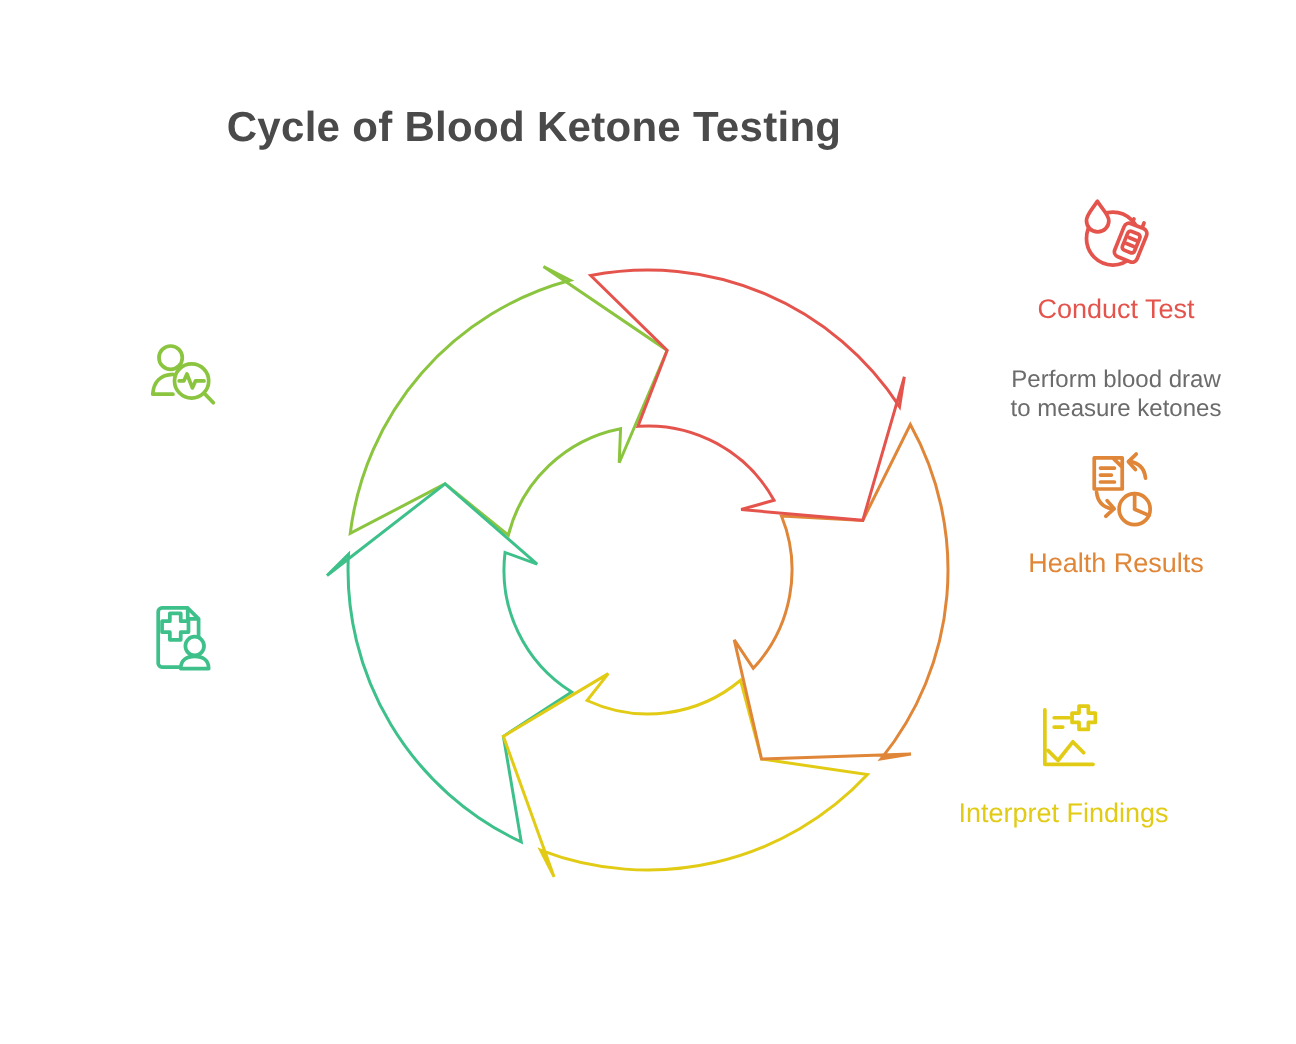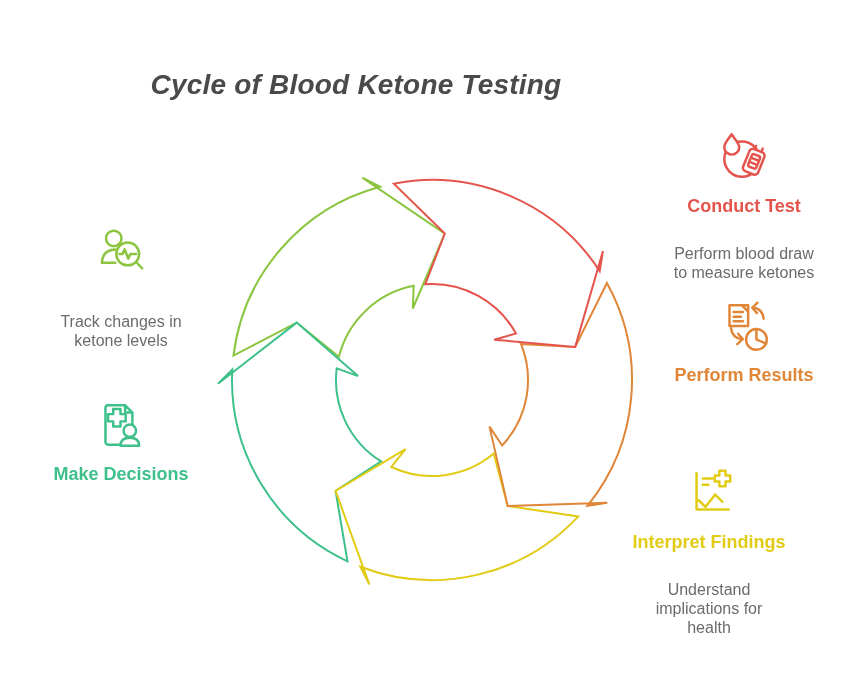--- a/index.html
+++ b/index.html
@@ -3,30 +3,30 @@
 <meta charset="utf-8">
 <style>
   html,body{margin:0;padding:0;}
   body{
     width:864px;height:696px;background:#ffffff;position:relative;overflow:hidden;
     font-family:"Liberation Sans", sans-serif;
     -webkit-font-smoothing:antialiased;
   }
   .title{
     position:absolute;left:0;top:50px;width:712px;text-align:center;
-    font-size:28px;font-weight:bold;letter-spacing:.2px;font-style:italic;
+    font-size:28px;font-weight:bold;letter-spacing:.2px;
   }
   #cycle-svg{position:absolute;left:0;top:0;pointer-events:none;}
   .step{
     position:absolute;width:194px;text-align:center;
   }
   .step .icon-wrap{height:60px;display:flex;align-items:center;justify-content:center;}
   .step .icon-wrap svg{width:58px;height:58px;}
   .step .label{
-    margin-top:8px;font-size:18px;line-height:22px;font-weight:700;
+    margin-top:8px;font-size:18px;line-height:22px;font-weight:400;
   }
   .step .desc{
     margin-top:27px;font-size:16px;line-height:19px;color:#6b6b6b;
     white-space:pre-line;
   }
   
   #step-conduct   {left:647px; top:127px;}
   #step-analyze   {left:647px; top:296px;}
   #step-interpret {left:612px; top:463px;}
   #step-monitor   {left:24px;  top:225px;}
@@ -71,55 +71,49 @@
       <path class="stroke" d="M32 14 V8 H14 V28 H32 V14 L26 8"></path>
       <path class="stroke" d="M18 14.5 H27 M18 19 H25 M18 23.5 H27"></path>
       <path class="stroke" d="M47 21 Q46 11.5 36.5 10.2"></path>
       <path class="stroke" d="M41 5.5 L36 10.4 L40.5 15.5"></path>
       <path class="stroke" d="M15.5 30 Q16.5 39.5 26 40.8"></path>
       <path class="stroke" d="M21.5 45.5 L26.8 40.7 L22.3 35.5"></path>
       <circle class="fillw" cx="40" cy="41" r="10"></circle>
       <path class="stroke" d="M40 41 V31 M40 41 L49.2 45"></path>
     </svg>
   </div>
-  <div class="label">Perform Results</div>
+  <div class="label">Health Results</div>
 </div>
 
 <div class="step" id="step-interpret" style="color: rgb(226, 203, 21);">
   <div class="icon-wrap">
     <svg viewBox="0 0 56 56">
       <path class="stroke" d="M16 9 V44 H47"></path>
       <path class="stroke" d="M22 14 H31.5 M22 20 H27.5"></path>
       <path class="stroke" d="M18 35 L24.5 41.5 L34 29.5 L41 36.5"></path>
       <path class="fillw" d="M38 6.5 H44 V11 H48.5 V17 H44 V21.5 H38 V17 H33.5 V11 H38 Z"></path>
     </svg>
   </div>
   <div class="label">Interpret Findings</div>
-  <div class="desc">Understand
-implications for
-health</div>
 </div>
 
 <div class="step" id="step-monitor" style="color: rgb(139, 197, 63);">
   <div class="icon-wrap">
     <svg viewBox="0 0 56 56">
       <circle class="stroke" cx="21" cy="12" r="7.5"></circle>
       <path class="stroke" d="M9.5 35.5 C10 27.5 14.5 23 22.5 22.8 M9.5 35.5 H22.5"></path>
       <circle class="fillw" cx="34.5" cy="27" r="11"></circle>
       <path class="stroke" d="M26.5 27 H29.5 L31.5 22.5 L35 31.5 L37 27 H42.5"></path>
       <path class="stroke" d="M42.7 35 L48.5 41"></path>
     </svg>
   </div>
-  <div class="desc">Track changes in
-ketone levels</div>
 </div>
 
 <div class="step" id="step-decisions" style="color: rgb(62, 192, 139);">
   <div class="icon-wrap">
     <svg viewBox="0 0 56 56">
       <path class="stroke" d="M32 9 H15.5 A2.5 2.5 0 0 0 13 11.5 V44.5 A2.5 2.5 0 0 0 15.5 47 H27 M32 9 L39 16 V33 M32 9 V16 H39"></path>
       <path class="fillw" d="M20.5 12.5 H27.5 V17.5 H32.5 V24.5 H27.5 V29.5 H20.5 V24.5 H15.5 V17.5 H20.5 Z"></path>
       <circle class="fillw" cx="36.5" cy="33.5" r="6"></circle>
       <path class="fillw" d="M27.5 48 C27.5 42.5 31.5 40.2 36.5 40.2 C41.5 40.2 45.5 42.5 45.5 48 Z"></path>
     </svg>
   </div>
-  <div class="label">Make Decisions</div>
 </div>
 
 </body></html>

